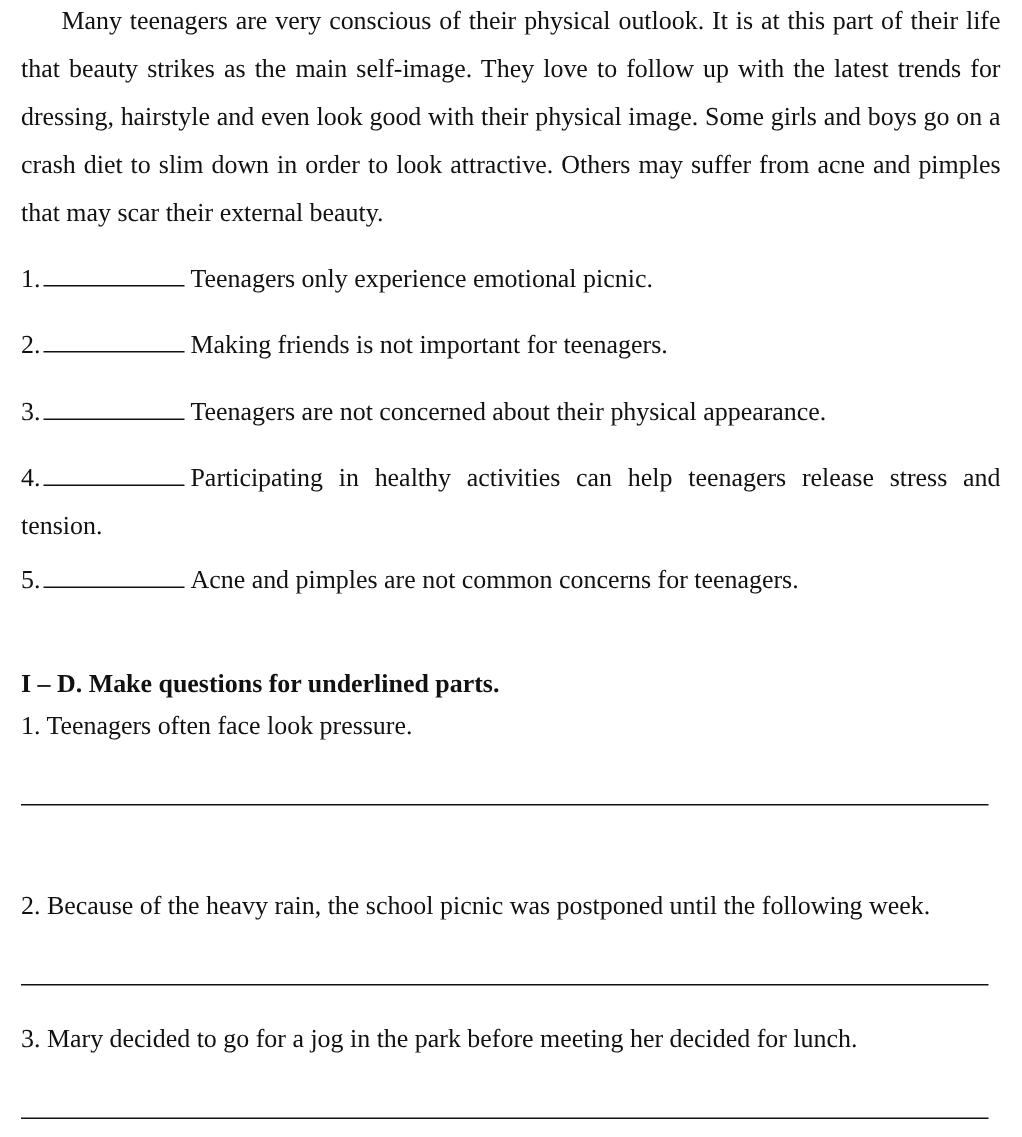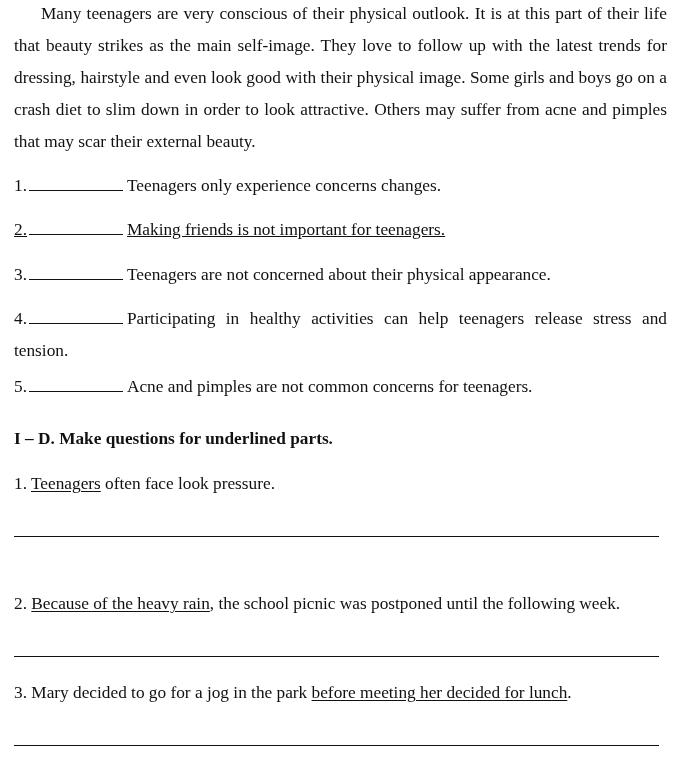--- a/index.html
+++ b/index.html
@@ -50,41 +50,42 @@
       height: 14px;
       vertical-align: baseline;
       margin: 0 4px 0 2px;
     }
     .heading {
       position: absolute;
       left: 0;
       font-weight: bold;
       line-height: 22px;
       white-space: nowrap;
+      margin-top: 17px;
     }
-    .u { text-decoration: underline; text-underline-offset: 2px; }
+    .u { text-underline-offset: 2px; }
     .answer-line {
       position: absolute;
       left: 0;
       width: 645px;
       height: 0;
       border-top: 1.3px solid #111;
     }
   </style>
 </head>
 <body>
 
 <div class="page">
 
   <p class="para" style="top:-2px;"><span class="indent"></span><span>Many teenagers are very conscious of their physical outlook. It is at this part of their life that beauty strikes as the main self-image. They love to follow up with the latest trends for dressing, hairstyle and even look good with their physical image. Some girls and boys go on a crash diet to slim down in order to look attractive. Others may suffer from acne and pimples that may scar their external beauty.</span></p>
 
   <div class="line" style="top:175px;">
-    <span>1.</span><span class="blank"></span><span>Teenagers only experience concerns changes.</span>
+    <span>1.</span><span class="blank"></span><span>Teenagers only experience emotional picnic.</span>
   </div>
-  <div class="line" style="top:219px;text-decoration:underline;">
+  <div class="line" style="top:219px;">
     <span>2.</span><span class="blank"></span><span>Making friends is not important for teenagers.</span>
   </div>
   <div class="line" style="top:264px;">
     <span>3.</span><span class="blank"></span><span>Teenagers are not concerned about their physical appearance.</span>
   </div>
   <div class="line justify" style="top:303px;">
     <span>4.</span><span class="blank"></span><span>Participating in healthy activities can help teenagers release stress and tension.</span>
   </div>
   <div class="line" style="top:376px;">
     <span>5.</span><span class="blank"></span><span>Acne and pimples are not common concerns for teenagers.</span>

